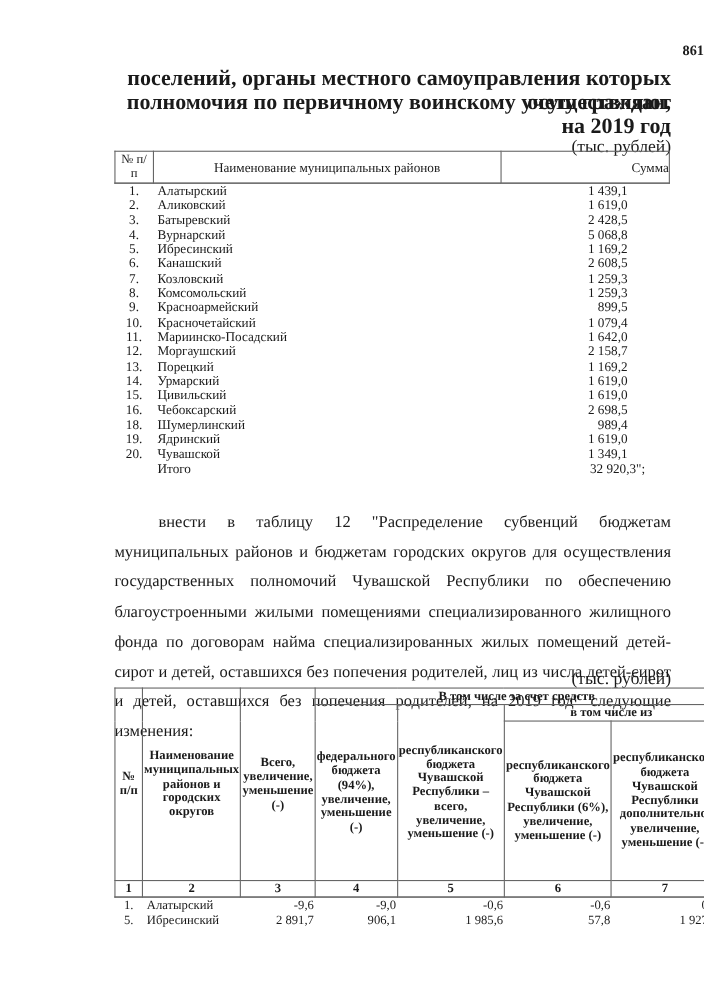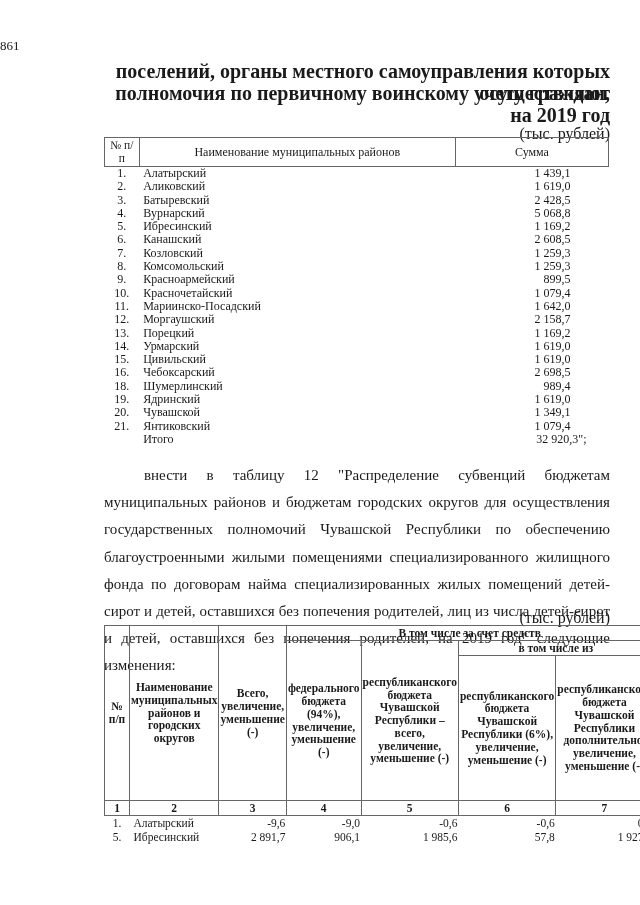--- a/index.html
+++ b/index.html
@@ -1,19 +1,19 @@
 <!DOCTYPE html>
 <html><head>
 <meta charset="utf-8">
 <style>
   html, body { margin:0; padding:0; background:#ffffff; }
   body { width:640px; height:905px; position:relative; overflow:hidden;
          font-family:"Liberation Serif", "DejaVu Serif", serif; color:#1a1a1a; }
   .abs { position:absolute; }
-  .page-num { top:38px; left:0; width:640px; text-align:left; font-size:13px; }
+  .page-num { top:38px; left:0; width:640px; text-align:right; font-size:13px;font-weight:bold; }
   .title { left:104px; width:506px; text-align:right; font-weight:bold; font-size:20px; line-height:22px; }
   .title.l1 { top:60px; }
   .title.l2 { top:82px; }
   .units { right:30px; font-size:16px; }
   .units1 { top:125px; }
   .units2 { top:609px; }
 
   
   .t1 { left:104px; top:137px; width:505px; border-collapse:collapse; font-size:12px; }
   .t1 th { border:1px solid #666; font-weight:normal; padding:0; height:28px; line-height:13px; text-align:center; }
@@ -42,21 +42,21 @@
 <div class="abs title l1">поселений, органы местного самоуправления которых осуществляют</div>
 <div class="abs title l2">полномочия по первичному воинскому учету граждан, на 2019 год</div>
 
 <div class="abs units units1">(тыс. рублей)</div>
 
 <table class="abs t1">
   <thead>
     <tr>
       <th class="c-num"><span style="display:inline-block;width:24px;font-size:11.5px">№ п/п</span></th>
       <th class="c-name" style="padding-left:0;text-align:center">Наименование муниципальных районов</th>
-      <th class="c-sum" style="text-align:center;padding-right:0">Сумма</th>
+      <th class="c-sum" style="text-align:right;padding-right:0">Сумма</th>
     </tr>
   </thead>
   <tbody id="t1body">
       <tr>
         <td class="c-num">1.</td>
         <td class="c-name">Алатырский</td>
         <td class="c-sum">1 439,1</td>
       </tr>
       <tr>
         <td class="c-num">2.</td>
@@ -140,25 +140,20 @@
       </tr>
       <tr>
         <td class="c-num">19.</td>
         <td class="c-name">Ядринский</td>
         <td class="c-sum">1 619,0</td>
       </tr>
       <tr>
         <td class="c-num">20.</td>
         <td class="c-name">Чувашской</td>
         <td class="c-sum">1 349,1</td>
-      </tr>
-      <tr>
-        <td class="c-num">21.</td>
-        <td class="c-name">Янтиковский</td>
-        <td class="c-sum">1 079,4</td>
       </tr>
       <tr>
         <td class="c-num"></td>
         <td class="c-name">Итого</td>
         <td class="c-sum" style="padding-right:22px">32 920,3";</td>
       </tr>
     </tbody>
 </table>
 
 <div class="abs para">

